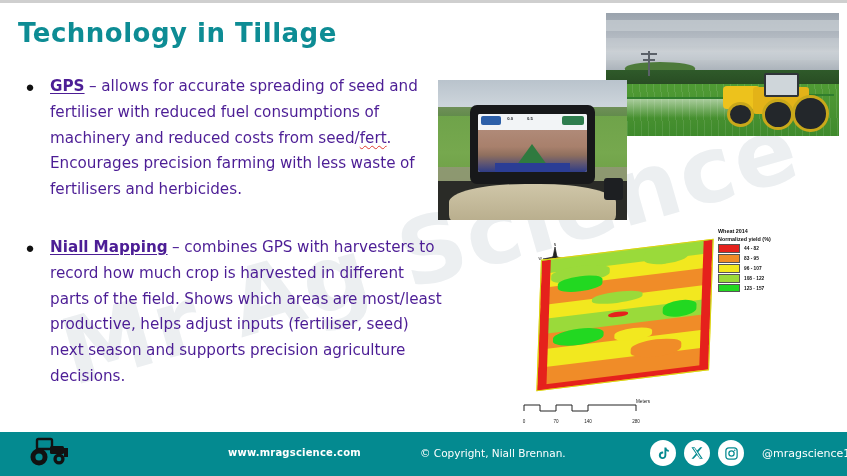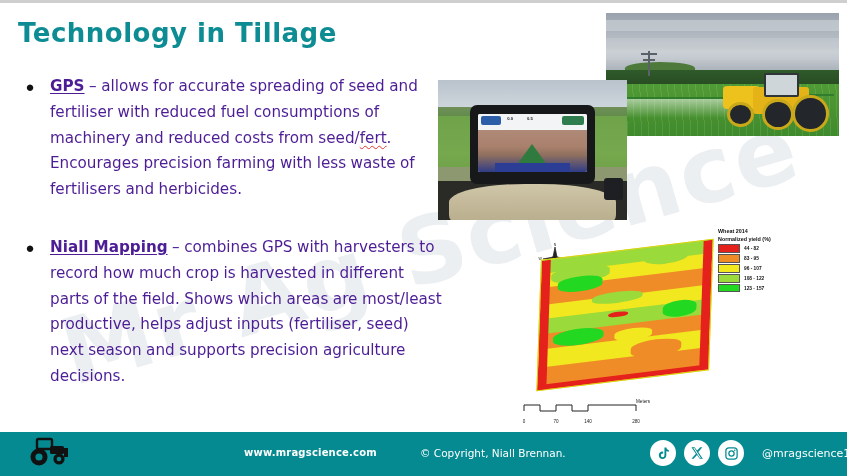--- a/index.html
+++ b/index.html
@@ -129,21 +129,21 @@
   .lg-title{font-size:5.4px;font-weight:700;color:#111;line-height:7.5px;}
   .lg-row{display:flex;align-items:center;margin-top:1.4px;}
   .lg-sw{width:20px;height:6.5px;border:.5px solid #555;flex:0 0 20px;}
   .lg-lab{font-size:4.8px;color:#111;margin-left:4px;font-weight:700;}
 
   
   #footer{position:absolute;left:0;bottom:0;width:847px;height:44px;background:#048a90;z-index:6;}
   #logo{position:absolute;left:18px;top:3px;display:flex;align-items:center;}
   #logo-text{font-family:"DejaVu Sans",sans-serif;font-size:25px;font-weight:700;color:#fff;letter-spacing:0px;}
   #tractor-icon{margin-left:8px;}
-  #site{position:absolute;left:244px;top:15px;font-family:"DejaVu Sans",sans-serif;
+  #site{position:absolute;left:228px;top:15px;font-family:"DejaVu Sans",sans-serif;
         font-size:10px;font-weight:700;color:#fff;letter-spacing:.2px;}
   #copyright{position:absolute;left:420px;top:15px;font-family:"DejaVu Sans",sans-serif;
         font-size:10.5px;color:#fff;}
   #socials{position:absolute;left:650px;top:8px;display:flex;align-items:center;gap:8px;}
   .sbtn{width:26px;height:26px;border-radius:50%;background:#fff;display:flex;
         align-items:center;justify-content:center;}
   #handle{margin-left:10px;font-family:"DejaVu Sans",sans-serif;font-size:11px;color:#fff;}
 </style>
 </head>
 <body>

